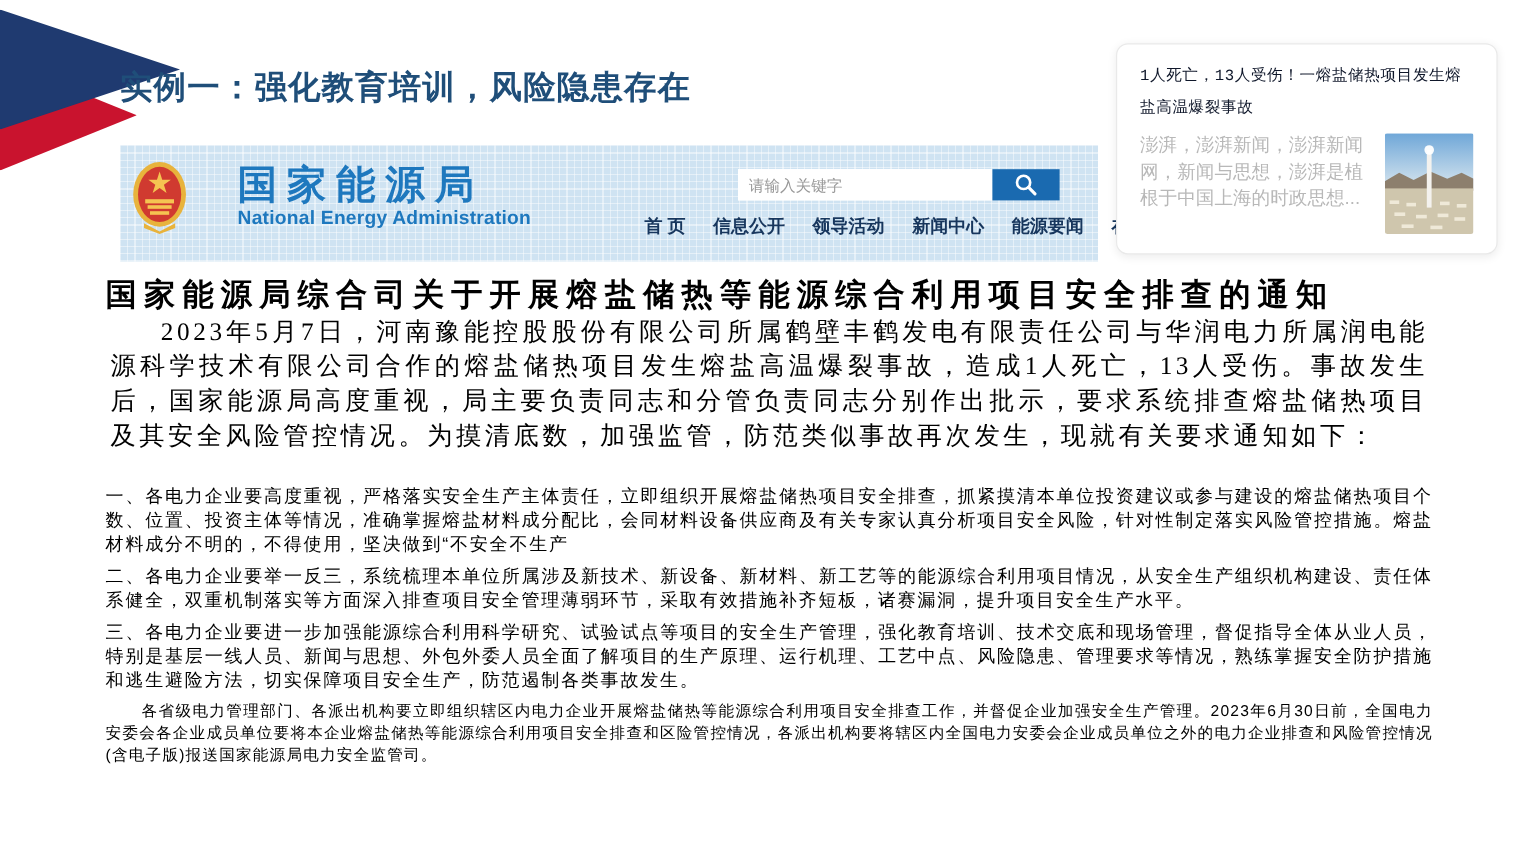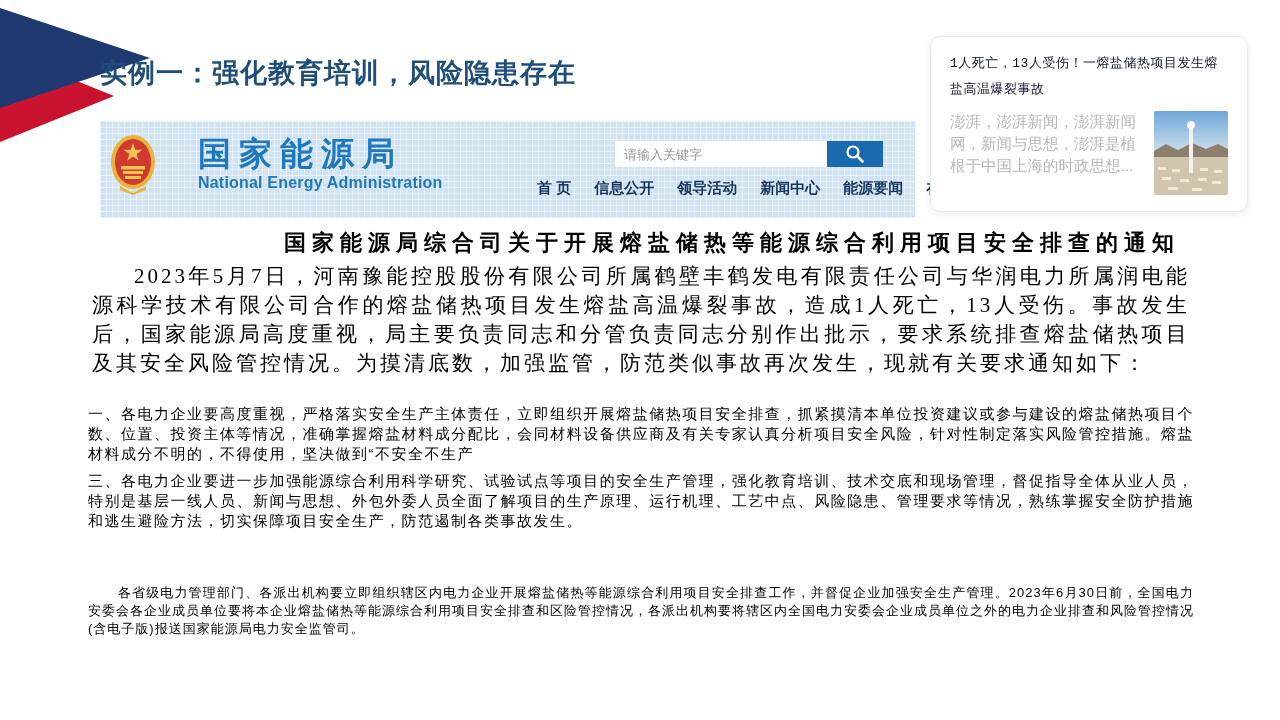--- a/index.html
+++ b/index.html
@@ -42,22 +42,22 @@
   .search-input { width:212px; height:26px; border:1px solid #ffffff; background:#ffffff;
                   font-size:13px; color:#0c4a6e; padding:0 8px; outline:none; }
   .search-input::placeholder { color:#999; }
   .search-btn { width:56px; height:26px; background:#1A6AB0; border:none; cursor:pointer;
                 display:flex; align-items:center; justify-content:center; }
   .nea-nav { position:absolute; left:437px; top:58px; display:flex; gap:23px; }
   .nea-nav a { font-size:15px; font-weight:bold; color:#17365D; text-decoration:none;
                white-space:nowrap; }
 
   
-  .notice-title { position:absolute; left:76px; top:228px; width:1104px; text-align:right;
-                  font-family:"Liberation Serif", serif; font-size:22px; font-weight:bold;
+  .notice-title { position:absolute; left:88px; top:228px; width:1104px; text-align:left;
+                  font-family:"Liberation Serif", serif; font-size:26px; font-weight:bold;
                   color:#000; letter-spacing:6px; }
   .notice-intro { position:absolute; left:92px; top:262px; width:1098px;
                   font-family:"Liberation Serif", serif; font-size:21px; line-height:29px;
                   letter-spacing:3px; color:#000; text-align:justify; text-indent:2em; }
   .notice-items { position:absolute; left:88px; top:404px; width:1106px; }
   .notice-items p { font-size:15px; line-height:20px; letter-spacing:1.5px; color:#000;
                     text-align:justify; margin-bottom:7px; }
   .notice-closing { position:absolute; left:88px; top:584px; width:1106px;
                     font-size:13px; line-height:18px; letter-spacing:1px; color:#000;
                     text-align:justify; text-indent:2.3em; }
@@ -144,18 +144,19 @@
       <a href="#">在线办事</a>
     </nav>
   </div>
 
   <h2 class="notice-title">国家能源局综合司关于开展熔盐储热等能源综合利用项目安全排查的通知</h2>
 
   <p class="notice-intro">2023年5月7日，河南豫能控股股份有限公司所属鹤壁丰鹤发电有限责任公司与华润电力所属润电能源科学技术有限公司合作的熔盐储热项目发生熔盐高温爆裂事故，造成1人死亡，13人受伤。事故发生后，国家能源局高度重视，局主要负责同志和分管负责同志分别作出批示，要求系统排查熔盐储热项目及其安全风险管控情况。为摸清底数，加强监管，防范类似事故再次发生，现就有关要求通知如下：</p>
 
   <div class="notice-items">
     <p>一、各电力企业要高度重视，严格落实安全生产主体责任，立即组织开展熔盐储热项目安全排查，抓紧摸清本单位投资建议或参与建设的熔盐储热项目个数、位置、投资主体等情况，准确掌握熔盐材料成分配比，会同材料设备供应商及有关专家认真分析项目安全风险，针对性制定落实风险管控措施。熔盐材料成分不明的，不得使用，坚决做到“不安全不生产</p>
+    <p>二、各电力企业要举一反三，系统梳理本单位所属涉及新技术、新设备、新材料、新工艺等的能源综合利用项目情况，从安全生产组织机构建设、责任体系健全，双重机制落实等方面深入排查项目安全管理薄弱环节，采取有效措施补齐短板，诸赛漏洞，提升项目安全生产水平。</p>
     <p>三、各电力企业要进一步加强能源综合利用科学研究、试验试点等项目的安全生产管理，强化教育培训、技术交底和现场管理，督促指导全体从业人员，特别是基层一线人员、新闻与思想、外包外委人员全面了解项目的生产原理、运行机理、工艺中点、风险隐患、管理要求等情况，熟练掌握安全防护措施和逃生避险方法，切实保障项目安全生产，防范遏制各类事故发生。</p>
   </div>
 
   <p class="notice-closing">各省级电力管理部门、各派出机构要立即组织辖区内电力企业开展熔盐储热等能源综合利用项目安全排查工作，并督促企业加强安全生产管理。2023年6月30日前，全国电力安委会各企业成员单位要将本企业熔盐储热等能源综合利用项目安全排查和区险管控情况，各派出机构要将辖区内全国电力安委会企业成员单位之外的电力企业排查和风险管控情况(含电子版)报送国家能源局电力安全监管司。</p>
 
 </div>
 
 </body></html>

